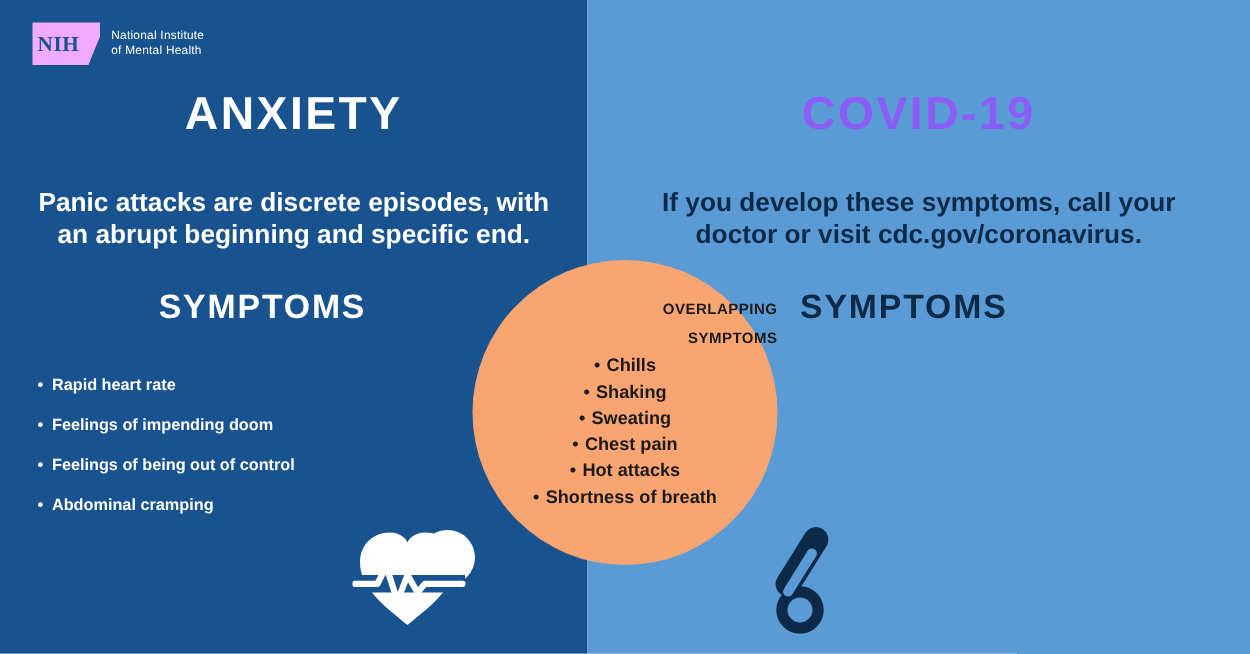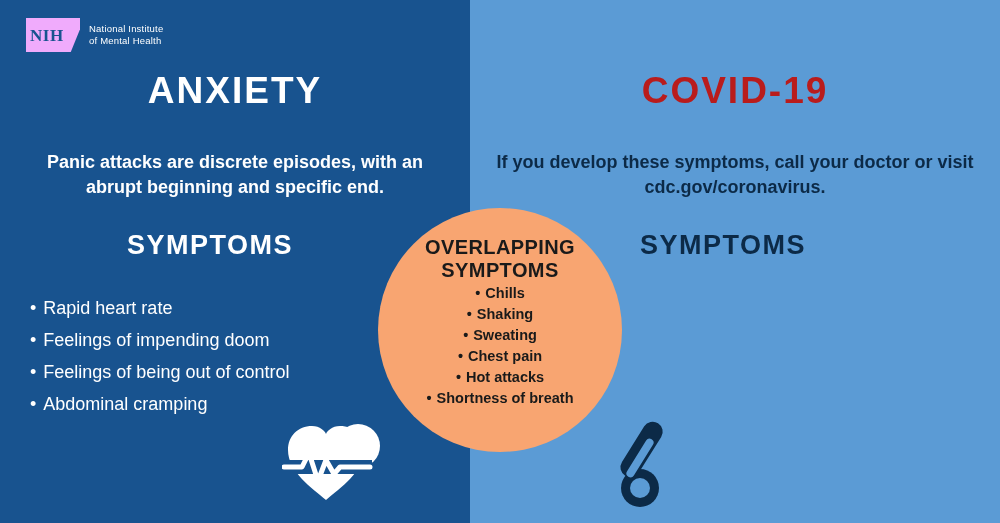--- a/index.html
+++ b/index.html
@@ -87,27 +87,27 @@
     left: 0;
     width: 470px;
     font-size: 37px;
     color: #ffffff;
   }
   .title-right {
     top: 70px;
     left: 470px;
     width: 530px;
     font-size: 37px;
-    color: #b91c1c;
+    color: #8b5cf6;
   }
 
   .intro {
     position: absolute;
     text-align: center;
-    font-size: 18px;
+    font-size: 21px;
     font-weight: bold;
     line-height: 25px;
   }
   .intro-left {
     top: 150px;
     left: 25px;
     width: 420px;
     color: #ffffff;
   }
   .intro-right {
@@ -137,22 +137,22 @@
     text-align: left;
     color: #0c2a47;
   }
 
   
   ul.symptoms {
     position: absolute;
     margin: 0;
     padding: 0;
     list-style: none;
-    font-size: 18px;
-    font-weight: normal;
+    font-size: 13px;
+    font-weight: bold;
     line-height: 32px;
   }
   ul.symptoms li::before {
     content: "\2022";
     margin-right: 7px;
   }
   .list-left {
     top: 292px;
     left: 30px;
     width: 340px;
@@ -173,24 +173,25 @@
     width: 244px;
     height: 244px;
     border-radius: 50%;
     background: #f8a571;
     color: #1a1a1a;
     text-align: center;
     box-sizing: border-box;
     padding-top: 28px;
   }
   .overlap-title {
-    font-size: 20px;
+    font-size: 12px;
     font-weight: bold;
     line-height: 23px;
     letter-spacing: 0.4px;
+    text-align: right;
   }
   .overlap ul {
     margin: 1px 0 0 0;
     padding: 0;
     list-style: none;
     font-size: 14.5px;
     font-weight: bold;
     line-height: 21px;
   }
   .overlap ul li::before {

